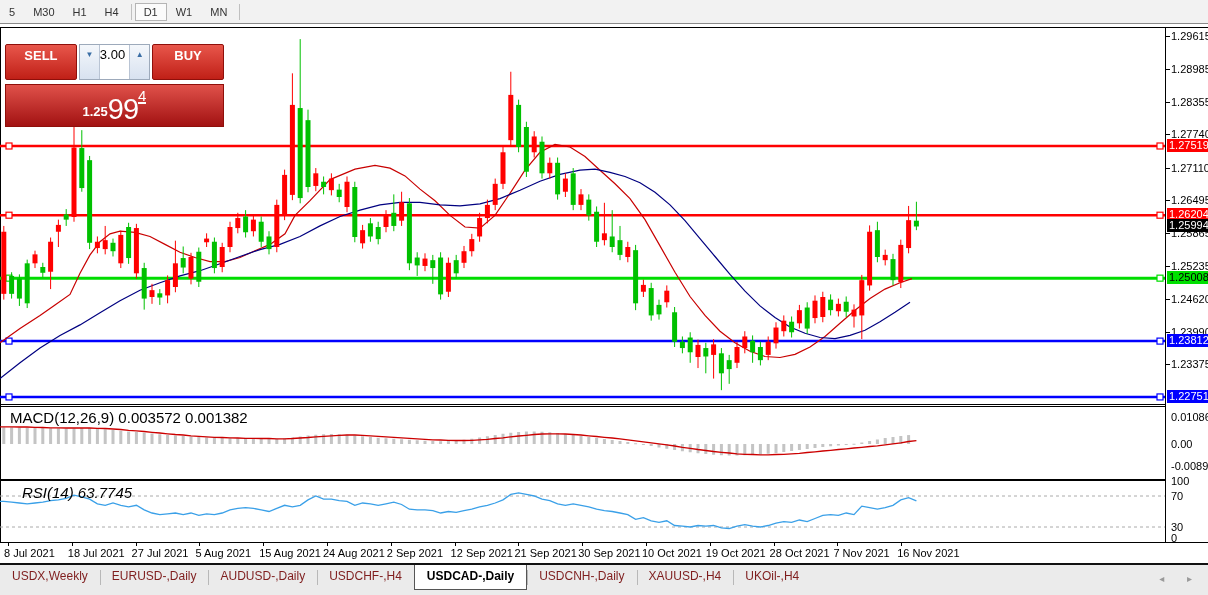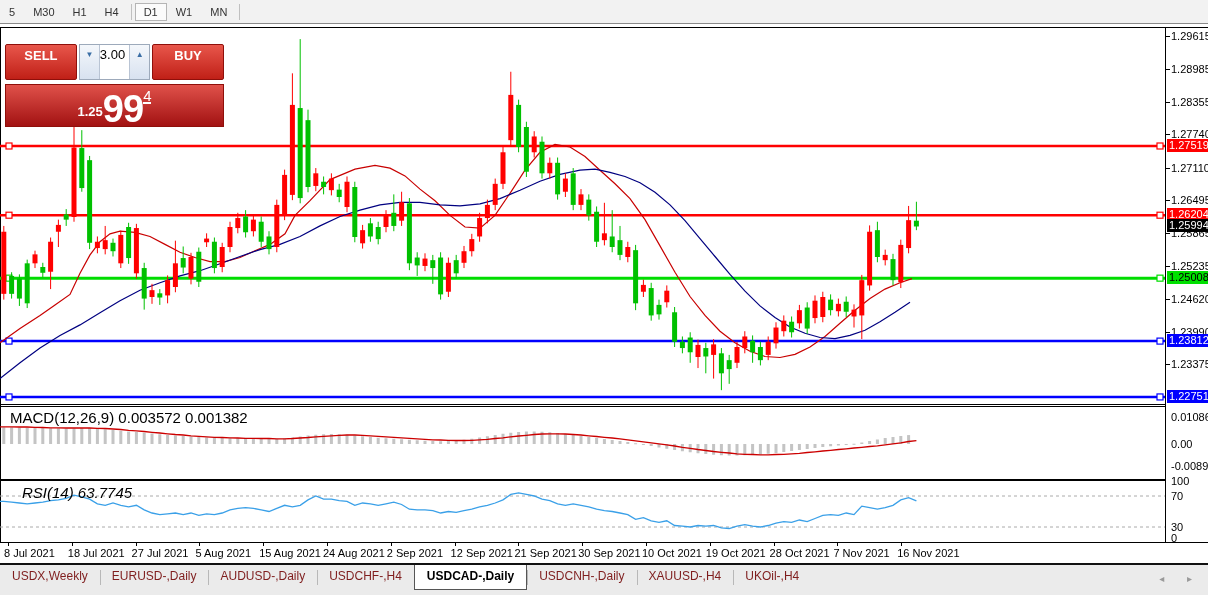--- a/index.html
+++ b/index.html
@@ -21,21 +21,21 @@
   .q-btn{width:82px;color:#fff;font-size:13px;font-weight:bold;text-align:center;line-height:21px;
      background:linear-gradient(#e8564b,#c02017);border:1px solid #8f0f0a;border-radius:2px;box-sizing:border-box;}
   .q-stepper{flex:1;display:flex;margin:0 2px;border:1px solid #9daabb;background:#fff;box-sizing:border-box;}
   .q-arrow{width:19px;background:linear-gradient(#f4f7fb,#d8e2f0);color:#3a6ea5;font-size:8px;text-align:center;line-height:20px;border-right:1px solid #b9c4d4;}
   .q-arrow.up{border-right:none;border-left:1px solid #b9c4d4;}
   .q-vol{flex:1;font-size:13px;color:#000;text-align:right;line-height:20px;padding-right:4px;}
   .q-row2{display:flex;height:43px;margin-top:4px;}
   .q-price{flex:1;background:linear-gradient(#e0514a,#a21212);border:1px solid #8f0f0a;color:#fff;display:flex;align-items:flex-end;justify-content:center;padding-bottom:2px;box-sizing:border-box;}
   .q-price.ask{margin-left:3px;}
   .q-small{font-size:13px;font-weight:bold;line-height:24px;}
-  .q-big{font-size:38px;font-weight:700;line-height:30px;letter-spacing:-1px;}
+  .q-big{font-size:29px;font-weight:400;line-height:30px;letter-spacing:-1px;}
   .q-sup{font-size:15px;line-height:13px;align-self:flex-start;margin-top:4px;border-bottom:2px solid #fff;}
   
   #chart-svg{position:absolute;left:0;top:28px;}
   
   #scale{position:absolute;left:1166px;top:28px;width:42px;height:514px;background:#fff;font-size:11px;color:#000;}
   .tick-label{position:absolute;left:5px;transform:translateY(-6px);}
   .tick-dash{position:absolute;left:0;width:4px;height:1px;background:#000;}
   .tag{position:absolute;left:1px;transform:translateY(-7px);color:#fff;font-size:11px;padding:0 2px 1px 2px;}
   
   #dates{position:absolute;left:0;top:546px;width:1208px;height:16px;font-size:11px;color:#000;}

